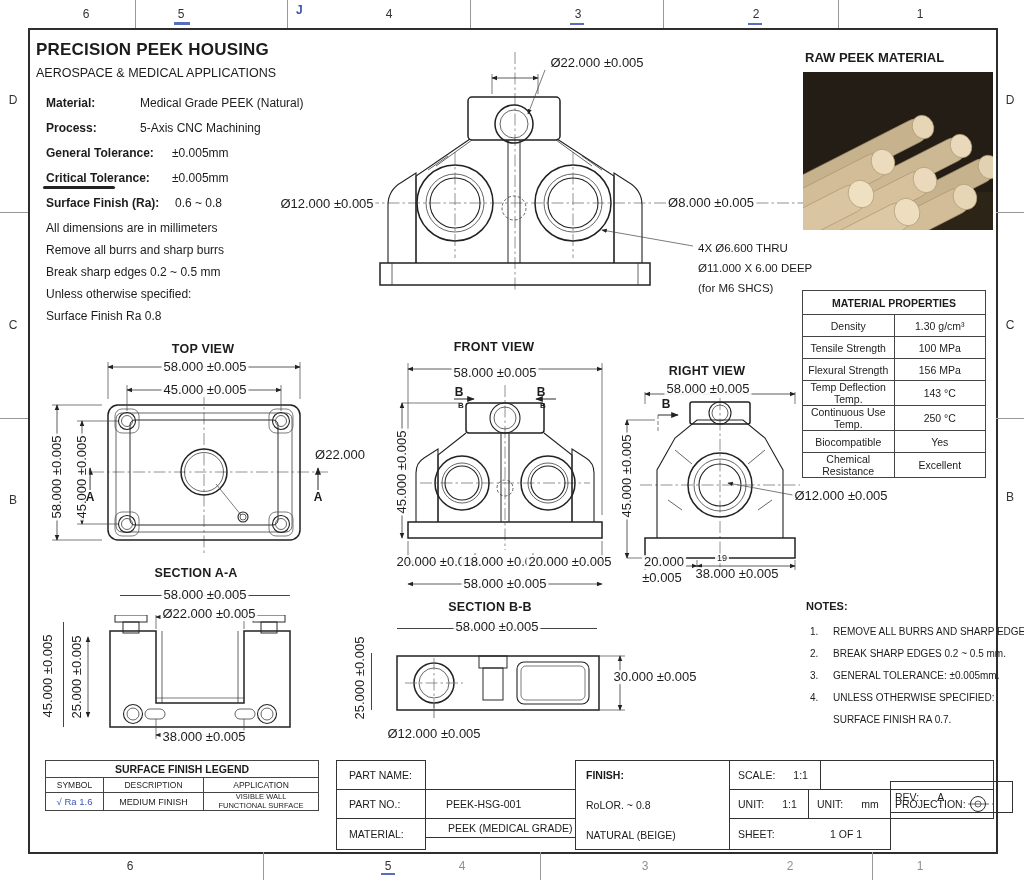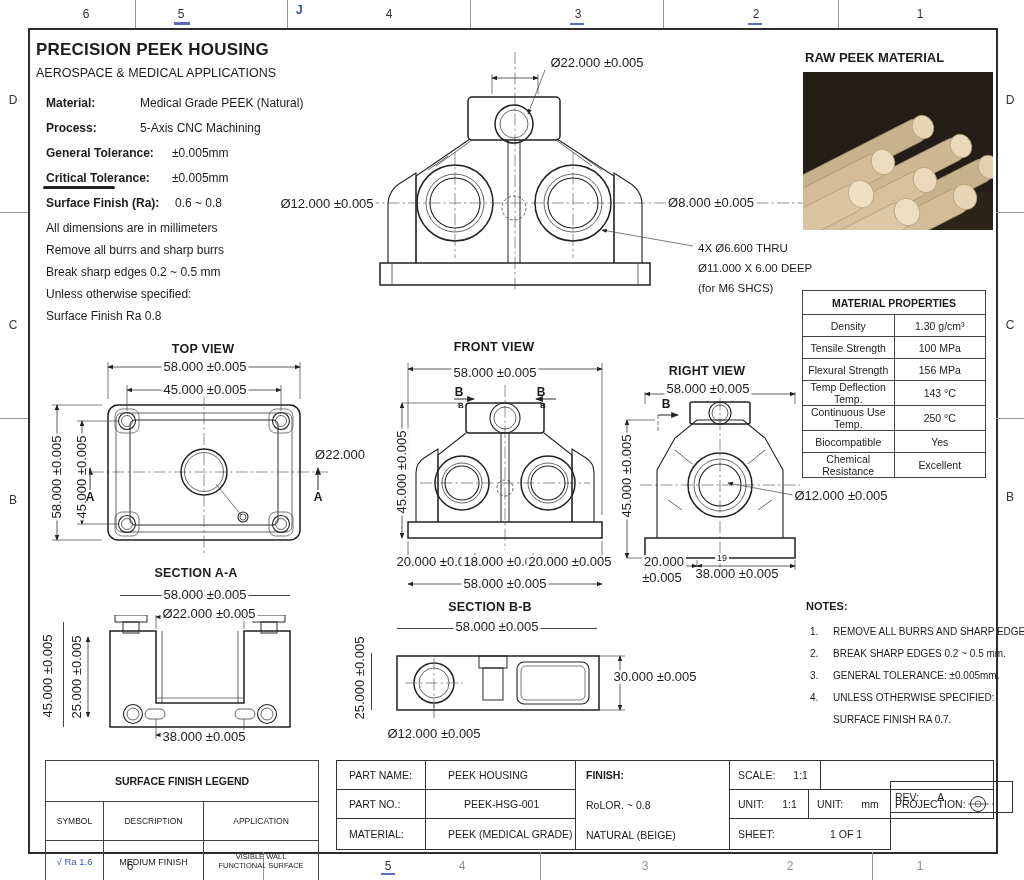--- a/index.html
+++ b/index.html
@@ -40,21 +40,21 @@
   .s08{stroke:#333;stroke-width:.75;fill:none;}
   .s06{stroke:#444;stroke-width:.7;fill:none;}
   .cl{stroke:#777;stroke-width:.8;stroke-dasharray:12 3 2.5 3;fill:none;}
   .dimln{stroke:#333;stroke-width:.8;fill:none;}
   
   table{border-collapse:collapse;position:absolute;table-layout:fixed;}
   .mp{left:802px;top:246px;width:184px;font-size:10.5px;margin-top:44px;}
   .mp td{border:1px solid #444;text-align:center;height:21px;padding:0 2px;}
   .mp .hd td{font-weight:bold;height:23px;}
   .lg{left:45px;top:760px;width:273px;font-size:9px;}
-  .lg td{border:1px solid #444;text-align:center;padding:12px 1px;}
+  .lg td{border:1px solid #444;text-align:center;padding:0 1px;}
   .lg .cap td{font-weight:bold;font-size:10.5px;height:16px;}
   .lg .hd td{font-size:8.5px;height:14px;}
   .lg .sym{color:#3a55b4;font-size:9.5px;height:16px;}
   .lg .app{font-size:7.5px;line-height:1.15;}
   
   .tb-cell{position:absolute;border:1px solid #333;box-sizing:border-box;font-size:10.5px;
            display:flex;align-items:center;white-space:nowrap;background:#fff0;}
   .tb-cell .gap{display:inline-block;width:18px;}
   
   .note-num{position:absolute;left:810px;font-size:10px;}
@@ -495,33 +495,30 @@
             <span style="display:block">VISIBLE WALL</span>
             <span style="display:block">FUNCTIONAL SURFACE</span>
           </td>
     </tr>
   </tbody>
     </table>
 
   <div class="tb-cell" style="left:336px;top:760px;width:90px;height:30px;padding-left:12px">
       <span>PART NAME:</span>
     </div>
-  <div class="tb-cell" style="left:425px;top:760px;width:151px;height:30px;padding-left:22px">
-      <span>PEEK HOUSING</span>
-    </div>
   <div class="tb-cell" style="left:336px;top:789px;width:90px;height:30px;padding-left:12px">
       <span>PART NO.:</span>
     </div>
-  <div class="tb-cell" style="left:425px;top:789px;width:151px;height:30px;padding-left:38px">
+  <div class="tb-cell" style="left:425px;top:789px;width:151px;height:30px;padding-left:20px">
       <span>PEEK-HSG-001</span>
     </div>
   <div class="tb-cell" style="left:336px;top:818px;width:90px;height:32px;padding-left:12px">
       <span>MATERIAL:</span>
     </div>
-  <div class="tb-cell" style="left:425px;top:818px;width:151px;height:32px;padding-left:22px">
+  <div class="tb-cell" style="left:425px;top:818px;width:151px;height:20px;padding-left:22px">
       <span>PEEK (MEDICAL GRADE)</span>
     </div>
   <div class="tb-cell" style="left:575px;top:760px;width:155px;height:90px">
     <span class="tl" style="left:10px;top:8px;font-weight:bold">FINISH:</span>
     <span class="tl" style="left:10px;top:38px">RoLOR. ~ 0.8</span>
     <span class="tl" style="left:10px;top:68px">NATURAL (BEIGE)</span>
   </div>
   <div class="tb-cell" style="left:729px;top:760px;width:92px;height:30px;padding-left:8px">
       <span>SCALE:</span>
       <span class="gap"></span>

